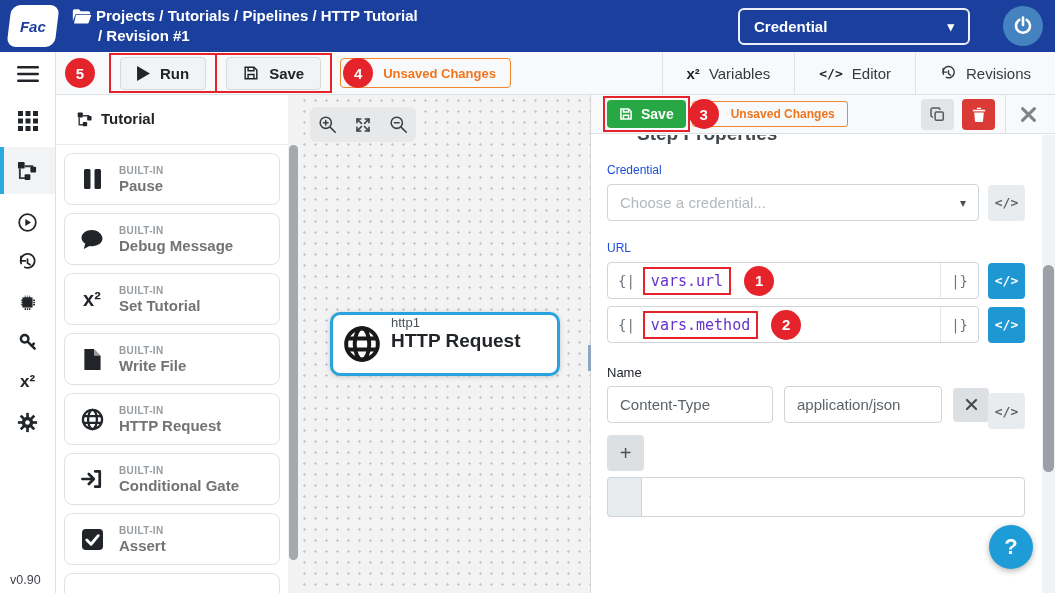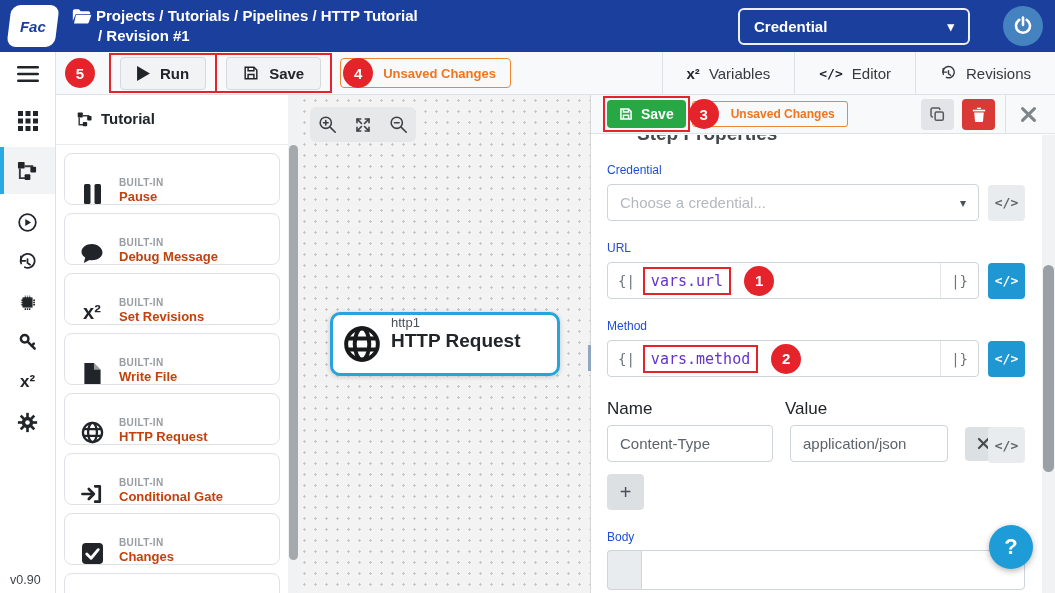--- a/index.html
+++ b/index.html
@@ -62,24 +62,24 @@
   .active-bar { position:absolute; left:0; top:0; bottom:0; width:4px; background:var(--sidebar-active-blue,#29abe2); }
   .version { position:absolute; bottom:6px; left:10px; font-size:12.5px; color:#3f444a; }
 
   
   .modules { position:absolute; left:56px; top:95px; width:232px; height:498px; background:#fff; overflow:hidden; }
   .mod-tabs { display:flex; align-items:center; gap:6px; padding:7px 8px 9px 8px; border-bottom:1px solid #e9ecef; }
   .mod-tab { display:flex; align-items:center; gap:8px; padding:8px 13px; border-radius:6px;
     font-size:15px; font-weight:bold; color:#212529; cursor:pointer; }
   .mod-tab.active { background:#eef0f2; }
   .mod-card { margin:8px 8px 0 8px; height:52px; border:1px solid #dee2e6; border-radius:8px;
-    display:flex; align-items:flex-end; background:#fff; cursor:grab; }
+    display:flex; align-items:center; background:#fff; cursor:grab; }
   .mod-icon { width:54px; display:flex; align-items:center; justify-content:center; color:#212529; flex:none; }
   .mod-badge { font-size:10px; letter-spacing:.4px; color:#979ca1; font-weight:600; }
-  .mod-name { font-size:13px; font-weight:bold; color:#c2410c; margin-top:1px; }
+  .mod-name { font-size:15px; font-weight:bold; color:#737373; margin-top:1px; }
   .mod-x2 { font-size:20px; font-weight:bold; color:#212529; }
   .mod-scroll { position:absolute; left:288px; top:95px; width:11px; height:498px; background:#f1f2f3; }
   .mod-scroll .thumb { position:absolute; left:1px; top:50px; width:9px; height:415px; background:#a6a9ac; border-radius:5px; }
 
   
   .canvas { position:absolute; left:299px; top:95px; width:291px; height:498px; background:#f3f3f4;
     background-image:radial-gradient(circle, #c6c7c9 1px, transparent 1.3px); background-size:11px 11px; }
   .zoombar { position:absolute; left:11px; top:12px; width:106px; height:35px; background:#e7e8e9;
     border-radius:6px; display:flex; align-items:center; justify-content:space-around; }
   .zoom-btn { width:33px; height:33px; display:flex; align-items:center; justify-content:center; color:#3c4043; cursor:pointer; }
@@ -125,24 +125,24 @@
   .code-btn.blue { background:var(--accent-blue,#1e97d2); color:#fff; }
   .expr { flex:1; height:37px; border:1px solid #ced4da; border-radius:4px; display:flex; align-items:center; background:#fff; }
   .expr .open { padding:0 4px 0 10px; color:#6c757d; font-size:14px; }
   .valbox { border:2px solid var(--annotation-red,#e4232b); padding:3px 6px; margin-left:4px;
     font-size:15px; color:var(--mono-purple,#6633cc); background:#fff; }
   .expr .spacer { flex:1; }
   .expr .sep { width:1px; height:35px; background:#e4e7ea; }
   .expr .close { padding:0 10px; color:#6c757d; font-size:14px; }
   .expr .anno-circle { margin-left:13px; }
   .hdr-wrap { position:relative; margin-top:22px; }
-  .hdr-cols { display:flex; gap:12px; margin-top:10px; font-size:17px; color:#212529; }
+  .hdr-cols { display:flex; gap:20px; margin-top:10px; font-size:13px; color:#212529; }
   .hc1 { width:166px; } .hc2 { width:158px; }
   .hdr-code { position:absolute; right:0; top:28px; }
-  .hdr-row { display:flex; gap:17px; margin-top:6px; align-items:center; }
+  .hdr-row { display:flex; gap:11px; margin-top:6px; align-items:center; }
   .hdr-input { width:166px; height:37px; border:1px solid #ced4da; border-radius:4px; padding:0 12px;
     font-size:15px; color:#5d646b; font-family:"Liberation Sans",sans-serif; background:#fff; }
   .hdr-input.val { width:158px; }
   .x-btn { width:36px; height:34px; background:#dde0e3; border-radius:4px; display:flex; align-items:center;
     justify-content:center; color:#45494d; cursor:pointer; flex:none; }
   .add-btn { margin-top:12px; width:37px; height:36px; background:#dde0e3; border-radius:4px; font-size:20px;
     color:#495057; display:flex; align-items:center; justify-content:center; cursor:pointer; }
   .body-row { display:flex; margin-top:6px; height:40px; }
   .body-prefix { width:34px; background:#e9ecef; border:1px solid #ced4da; border-right:none; border-radius:4px 0 0 4px; }
   .body-field { flex:1; border:1px solid #ced4da; border-radius:0 4px 4px 0; background:#fff; }
@@ -372,21 +372,21 @@
         <div class="mod-name">Debug Message</div>
       </div>
     </div>
 
     <div class="mod-card">
       <div class="mod-icon">
         <span class="mod-x2">x²</span>
       </div>
       <div>
         <div class="mod-badge">BUILT-IN</div>
-        <div class="mod-name">Set Revisions</div>
+        <div class="mod-name">Set Tutorial</div>
       </div>
     </div>
 
     <div class="mod-card">
       <div class="mod-icon">
         <svg width="18" height="21" viewBox="0 0 18 22" fill="#212529">
           <path d="M1 0h10l7 7v15H1z"></path>
             <path d="M11 0l7 7h-7z" fill="#fff" opacity=".55"></path>
         </svg>
       </div>
@@ -426,21 +426,21 @@
 
     <div class="mod-card">
       <div class="mod-icon">
         <svg width="21" height="21" viewBox="0 0 22 22">
           <rect x="0" y="0" width="22" height="22" rx="4" fill="#212529"></rect>
           <polyline points="5,11.5 9.5,16 17,7" fill="none" stroke="#fff" stroke-width="3" stroke-linecap="round" stroke-linejoin="round"></polyline>
         </svg>
       </div>
       <div>
         <div class="mod-badge">BUILT-IN</div>
-        <div class="mod-name">Changes</div>
+        <div class="mod-name">Assert</div>
       </div>
     </div>
 
     <div class="mod-card">
       <div class="mod-icon"></div>
 
     </div>
   </div>
   <div class="mod-scroll">
       <div class="thumb"></div>
@@ -550,52 +550,49 @@
           <span class="open">{|</span>
           <span class="valbox mono">vars.url</span>
           <span class="anno-circle" style="font-family:'Liberation Sans',sans-serif">1</span>
           <span class="spacer"></span>
           <span class="sep"></span>
           <span class="close">|}</span>
         </div>
         <div class="code-btn blue">&lt;/&gt;</div>
       </div>
 
-      <div class="f-label mt20">Method</div>
       <div class="row">
         <div class="expr mono">
           <span class="open">{|</span>
           <span class="valbox mono">vars.method</span>
           <span class="anno-circle" style="font-family:'Liberation Sans',sans-serif">2</span>
           <span class="spacer"></span>
           <span class="sep"></span>
           <span class="close">|}</span>
         </div>
         <div class="code-btn blue">&lt;/&gt;</div>
       </div>
 
       <div class="hdr-wrap">
         <div class="hdr-cols">
           <div class="hc1">Name</div>
-          <div class="hc2">Value</div>
         </div>
         <div class="code-btn gray hdr-code">&lt;/&gt;</div>
         <div class="hdr-row">
           <input class="hdr-input" value="Content-Type" style="">
           <input class="hdr-input val" value="application/json" style="">
           <div class="x-btn">
             <svg width="13" height="13" viewBox="0 0 20 20" fill="none" stroke="currentColor" stroke-width="3.2" stroke-linecap="round">
               <path d="M3 3l14 14M17 3L3 17"></path>
             </svg>
           </div>
         </div>
       </div>
       <div class="add-btn">+</div>
 
-      <div class="f-label mt20">Body</div>
       <div class="body-row">
         <div class="body-prefix"></div>
         <div class="body-field"></div>
       </div>
     </div>
 
     <div class="help-btn">?</div>
     <div class="props-scroll">
       <div class="thumb"></div>
     </div>

